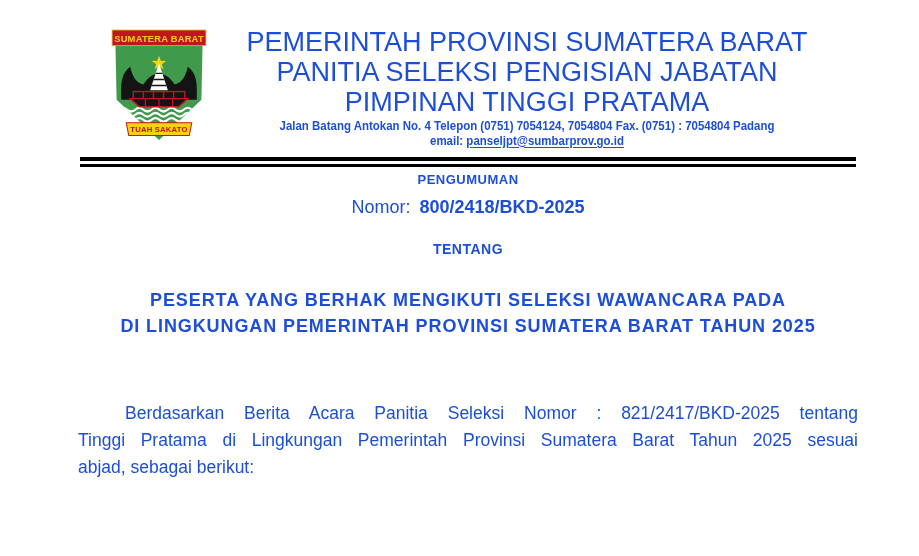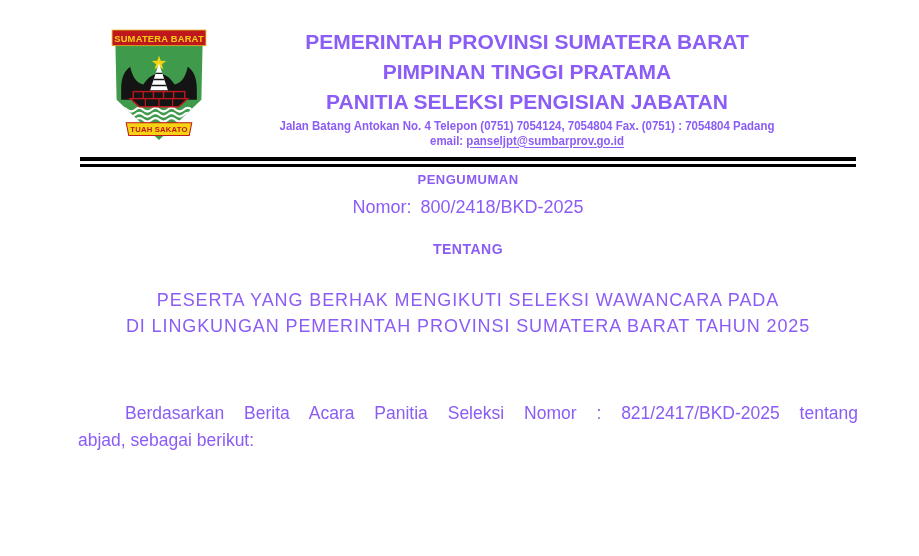--- a/index.html
+++ b/index.html
@@ -2,43 +2,43 @@
 <html><head>
 <meta charset="utf-8">
 <style>
   * { margin: 0; padding: 0; box-sizing: border-box; }
   html, body { background: #ffffff; }
   .page {
     position: relative;
     width: 919px;
     height: 556px;
     background: #ffffff;
-    color: #8b5cf6;
+    color: #1d4ed8;
     font-family: "Liberation Sans", "DejaVu Sans", sans-serif;
     overflow: hidden;
   }
 
   
   .logo {
     position: absolute;
     left: 109px;
     top: 27px;
     width: 100px;
     height: 114px;
   }
   .org {
     position: absolute;
     left: 207px;
     top: 27px;
     width: 640px;
     text-align: center;
   }
   .org-line {
-    font-size: 21px;
-    font-weight: bold;
+    font-size: 27px;
+    font-weight: normal;
     line-height: 30px;
     white-space: nowrap;
   }
   .addr {
     font-size: 13.5px;
     font-weight: bold;
     line-height: 14.5px;
     white-space: nowrap;
     transform: scaleX(0.85);
     transform-origin: 50% 0;
@@ -53,28 +53,28 @@
   
   .content { position: absolute; left: 78px; top: 0; width: 780px; }
   .doc-title {
     position: absolute; top: 172px; width: 100%;
     text-align: center; font-size: 13px; font-weight: bold; letter-spacing: 0.5px;
   }
   .doc-number {
     position: absolute; top: 197px; width: 100%;
     text-align: center; font-size: 18px;
   }
-  .num-val { margin-left: 9px; }
+  .num-val { margin-left: 9px; font-weight: bold; }
   .about {
     position: absolute; top: 241px; width: 100%;
     text-align: center; font-size: 14px; font-weight: bold; letter-spacing: 0.5px;
   }
   .subject {
     position: absolute; top: 288px; width: 100%;
-    text-align: center; font-weight: normal; font-size: 18px;
+    text-align: center; font-weight: bold; font-size: 18px;
     line-height: 25.5px; letter-spacing: 0.9px;
   }
   .subject div { white-space: nowrap; }
   .body-par {
     position: absolute; top: 400px; width: 100%;
     font-size: 17.5px; line-height: 27px;
   }
   .bl { text-align: justify; text-align-last: justify; }
   .bl-first { padding-left: 47px; }
   .bl-last { text-align: left; text-align-last: left; }
@@ -132,22 +132,22 @@
     </g>
 
     <g>
       <path d="M17 95 L82 95 L79.5 107.5 L19.5 107.5 Z" fill="#F5D312" stroke="#C0161E" stroke-width="1"></path>
       <text x="49.5" y="104.5" text-anchor="middle" font-family="Liberation Sans, DejaVu Sans, sans-serif" font-size="7.6" font-weight="bold" letter-spacing="0.2" fill="#C0161E">TUAH SAKATO</text>
     </g>
   </svg>
 
   <div class="org">
     <div class="org-line">PEMERINTAH PROVINSI SUMATERA BARAT</div>
+    <div class="org-line">PANITIA SELEKSI PENGISIAN JABATAN</div>
     <div class="org-line">PIMPINAN TINGGI PRATAMA</div>
-    <div class="org-line">PANITIA SELEKSI PENGISIAN JABATAN</div>
     <div class="addr addr-first">Jalan Batang Antokan No. 4 Telepon (0751) 7054124, 7054804 Fax. (0751) : 7054804 Padang</div>
     <div class="addr">
       <span>email:</span>
       <span class="u">panseljpt@sumbarprov.go.id</span>
     </div>
   </div>
 
   <div class="rule">
     <div class="r1"></div>
     <div class="r2"></div>
@@ -162,17 +162,18 @@
 
     <div class="about">TENTANG</div>
 
     <div class="subject">
       <div>PESERTA YANG BERHAK MENGIKUTI SELEKSI WAWANCARA PADA</div>
       <div>DI LINGKUNGAN PEMERINTAH PROVINSI SUMATERA BARAT TAHUN 2025</div>
     </div>
 
     <div class="body-par">
       <div class="bl bl-first">Berdasarkan Berita Acara Panitia Seleksi Nomor : 821/2417/BKD-2025 tentang</div>
+      <div class="bl">Tinggi Pratama di Lingkungan Pemerintah Provinsi Sumatera Barat Tahun 2025 sesuai</div>
       <div class="bl bl-last">abjad, sebagai berikut:</div>
     </div>
   </div>
 
 </div>
 
 </body></html>

